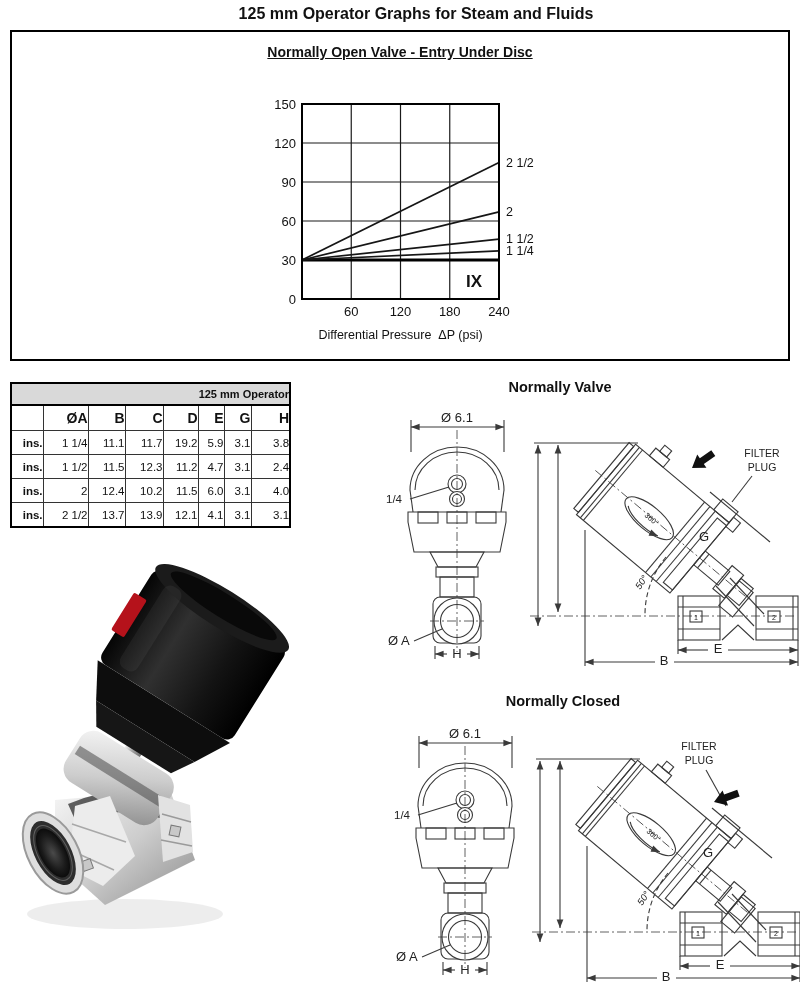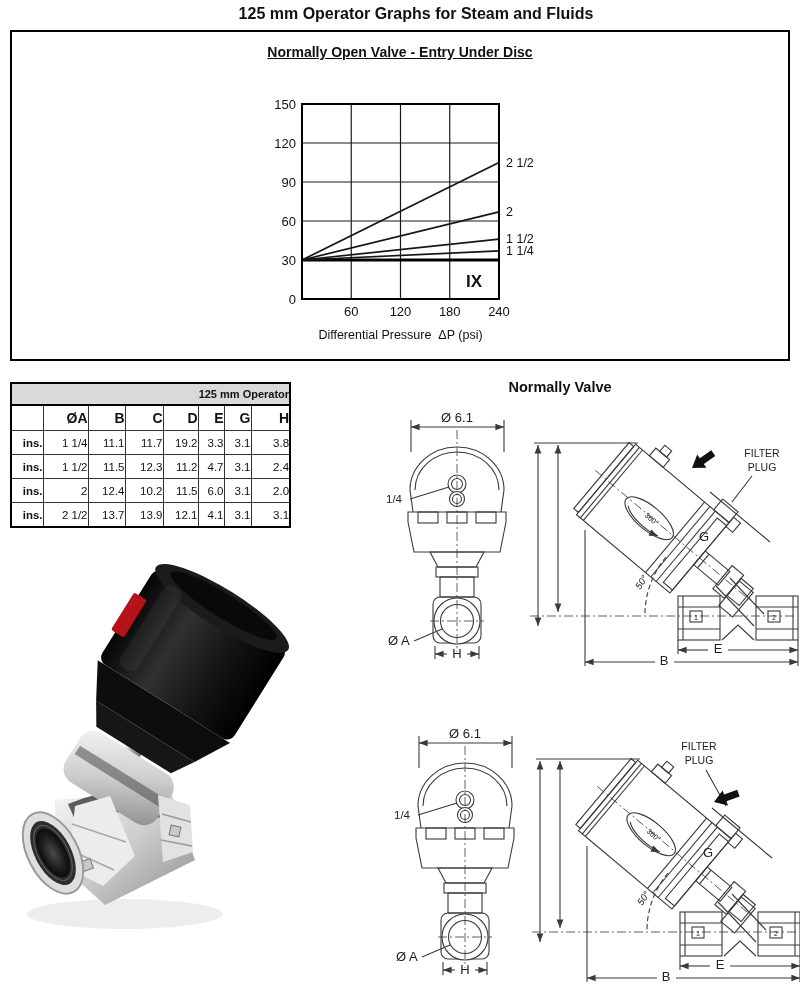--- a/index.html
+++ b/index.html
@@ -116,21 +116,21 @@
           <th>H</th>
         </tr>
     </thead>
     <tbody id="spec-body">
         <tr>
           <td class="unit">ins.</td>
           <td>1 1/4</td>
           <td>11.1</td>
           <td>11.7</td>
           <td>19.2</td>
-          <td>3.3</td>
+          <td>5.9</td>
           <td>3.1</td>
           <td>3.8</td>
         </tr>
         <tr>
           <td class="unit">ins.</td>
           <td>1 1/2</td>
           <td>11.5</td>
           <td>12.3</td>
           <td>11.2</td>
           <td>4.7</td>
@@ -138,21 +138,21 @@
           <td>2.4</td>
         </tr>
         <tr>
           <td class="unit">ins.</td>
           <td>2</td>
           <td>12.4</td>
           <td>10.2</td>
           <td>11.5</td>
           <td>6.0</td>
           <td>3.1</td>
-          <td>2.0</td>
+          <td>4.0</td>
         </tr>
         <tr>
           <td class="unit">ins.</td>
           <td>2 1/2</td>
           <td>13.7</td>
           <td>13.9</td>
           <td>12.1</td>
           <td>4.1</td>
           <td>3.1</td>
           <td>3.1</td>
@@ -325,20 +325,21 @@
     </g>
     <text class="dt dm" x="324" y="141">G</text>
     <text class="ang" x="264" y="184" transform="rotate(-55 264 184)">50°</text>
     <text class="dt dm" x="338" y="253">E</text>
     <text class="dt dm" x="284" y="265">B</text>
     <text class="rt" transform="translate(270,121) rotate(40)">360°</text>
     <text class="pt" x="316" y="220">1</text>
     <text class="pt" x="394" y="220">2</text>
   </svg>
 
+  <div class="dwg-title" id="nc-title">Normally Closed</div>
 
   <svg class="dwg" id="nc-svg" width="420" height="278" viewBox="0 0 420 278">
     <use href="#tpl-front" x="8" y="4"></use>
     <use href="#tpl-angled" x="2" y="4"></use>
     <text class="dt dm" x="85" y="26">Ø 6.1</text>
     <text class="ds" x="14" y="107">1/4</text>
     <text class="dt" x="16" y="249">Ø A</text>
     <text class="dt dm" x="85" y="262">H</text>
     <text class="df" x="319" y="38">FILTER</text>
     <text class="df" x="319" y="52">PLUG</text>

